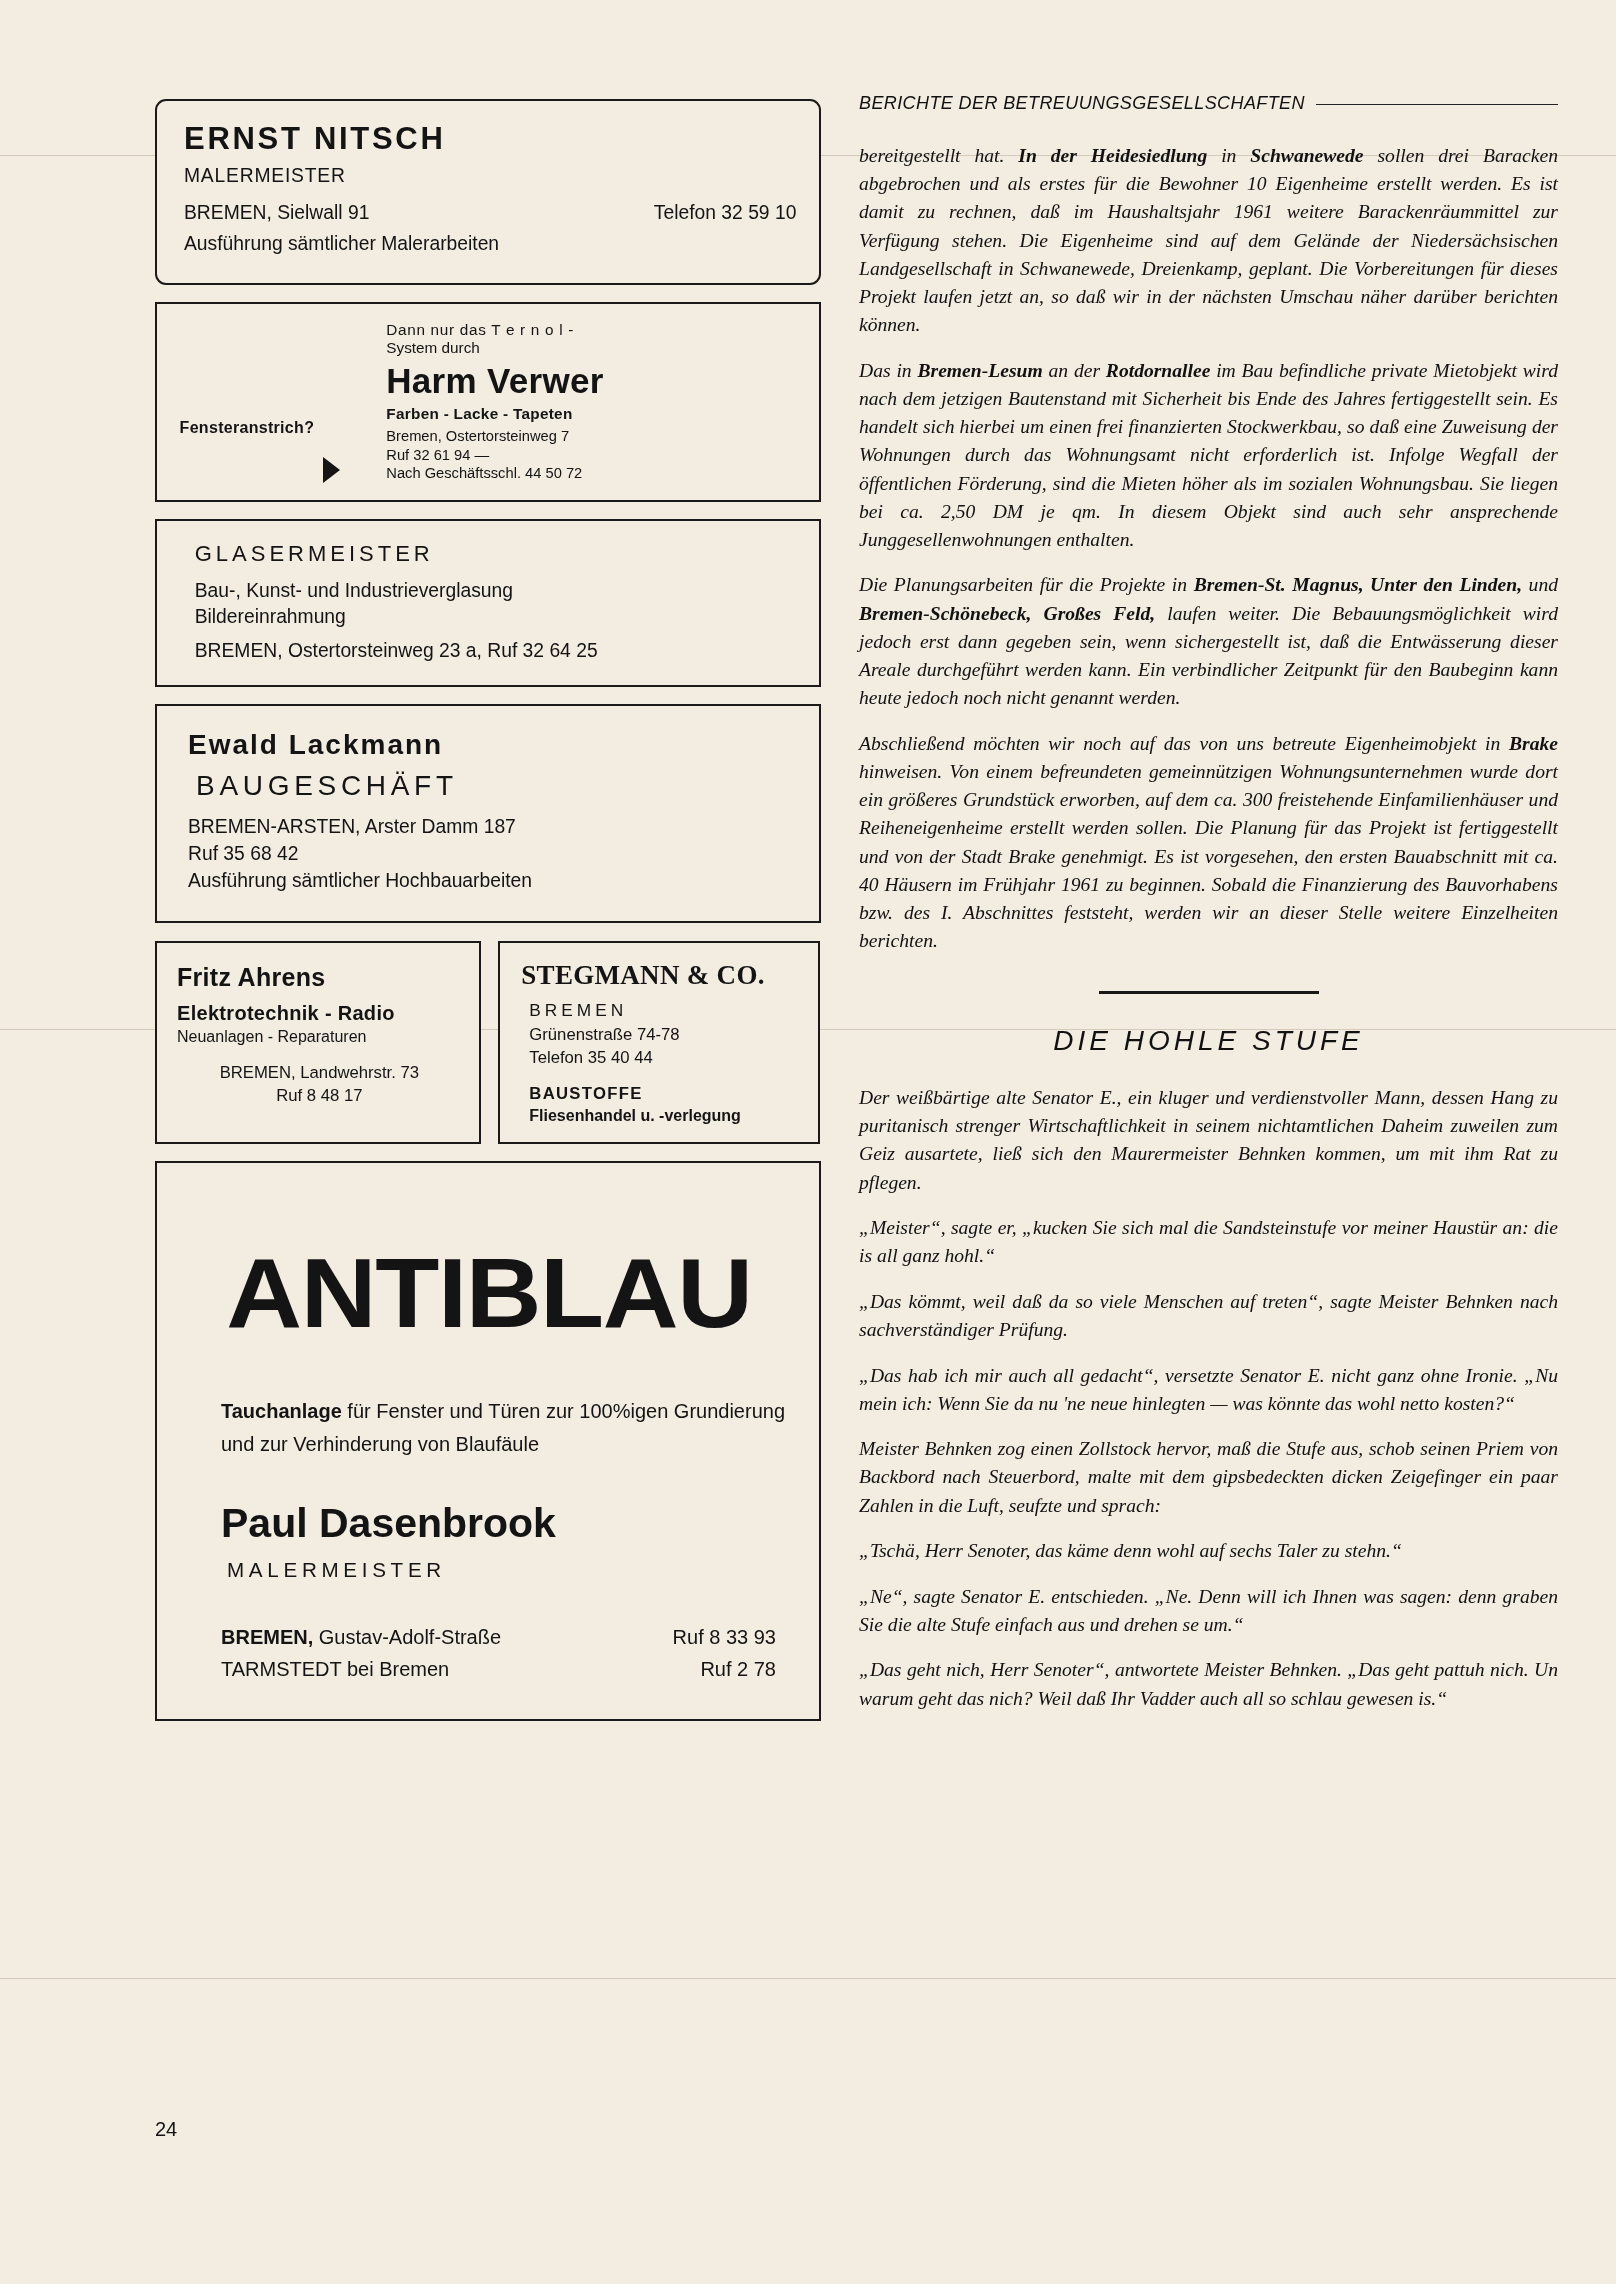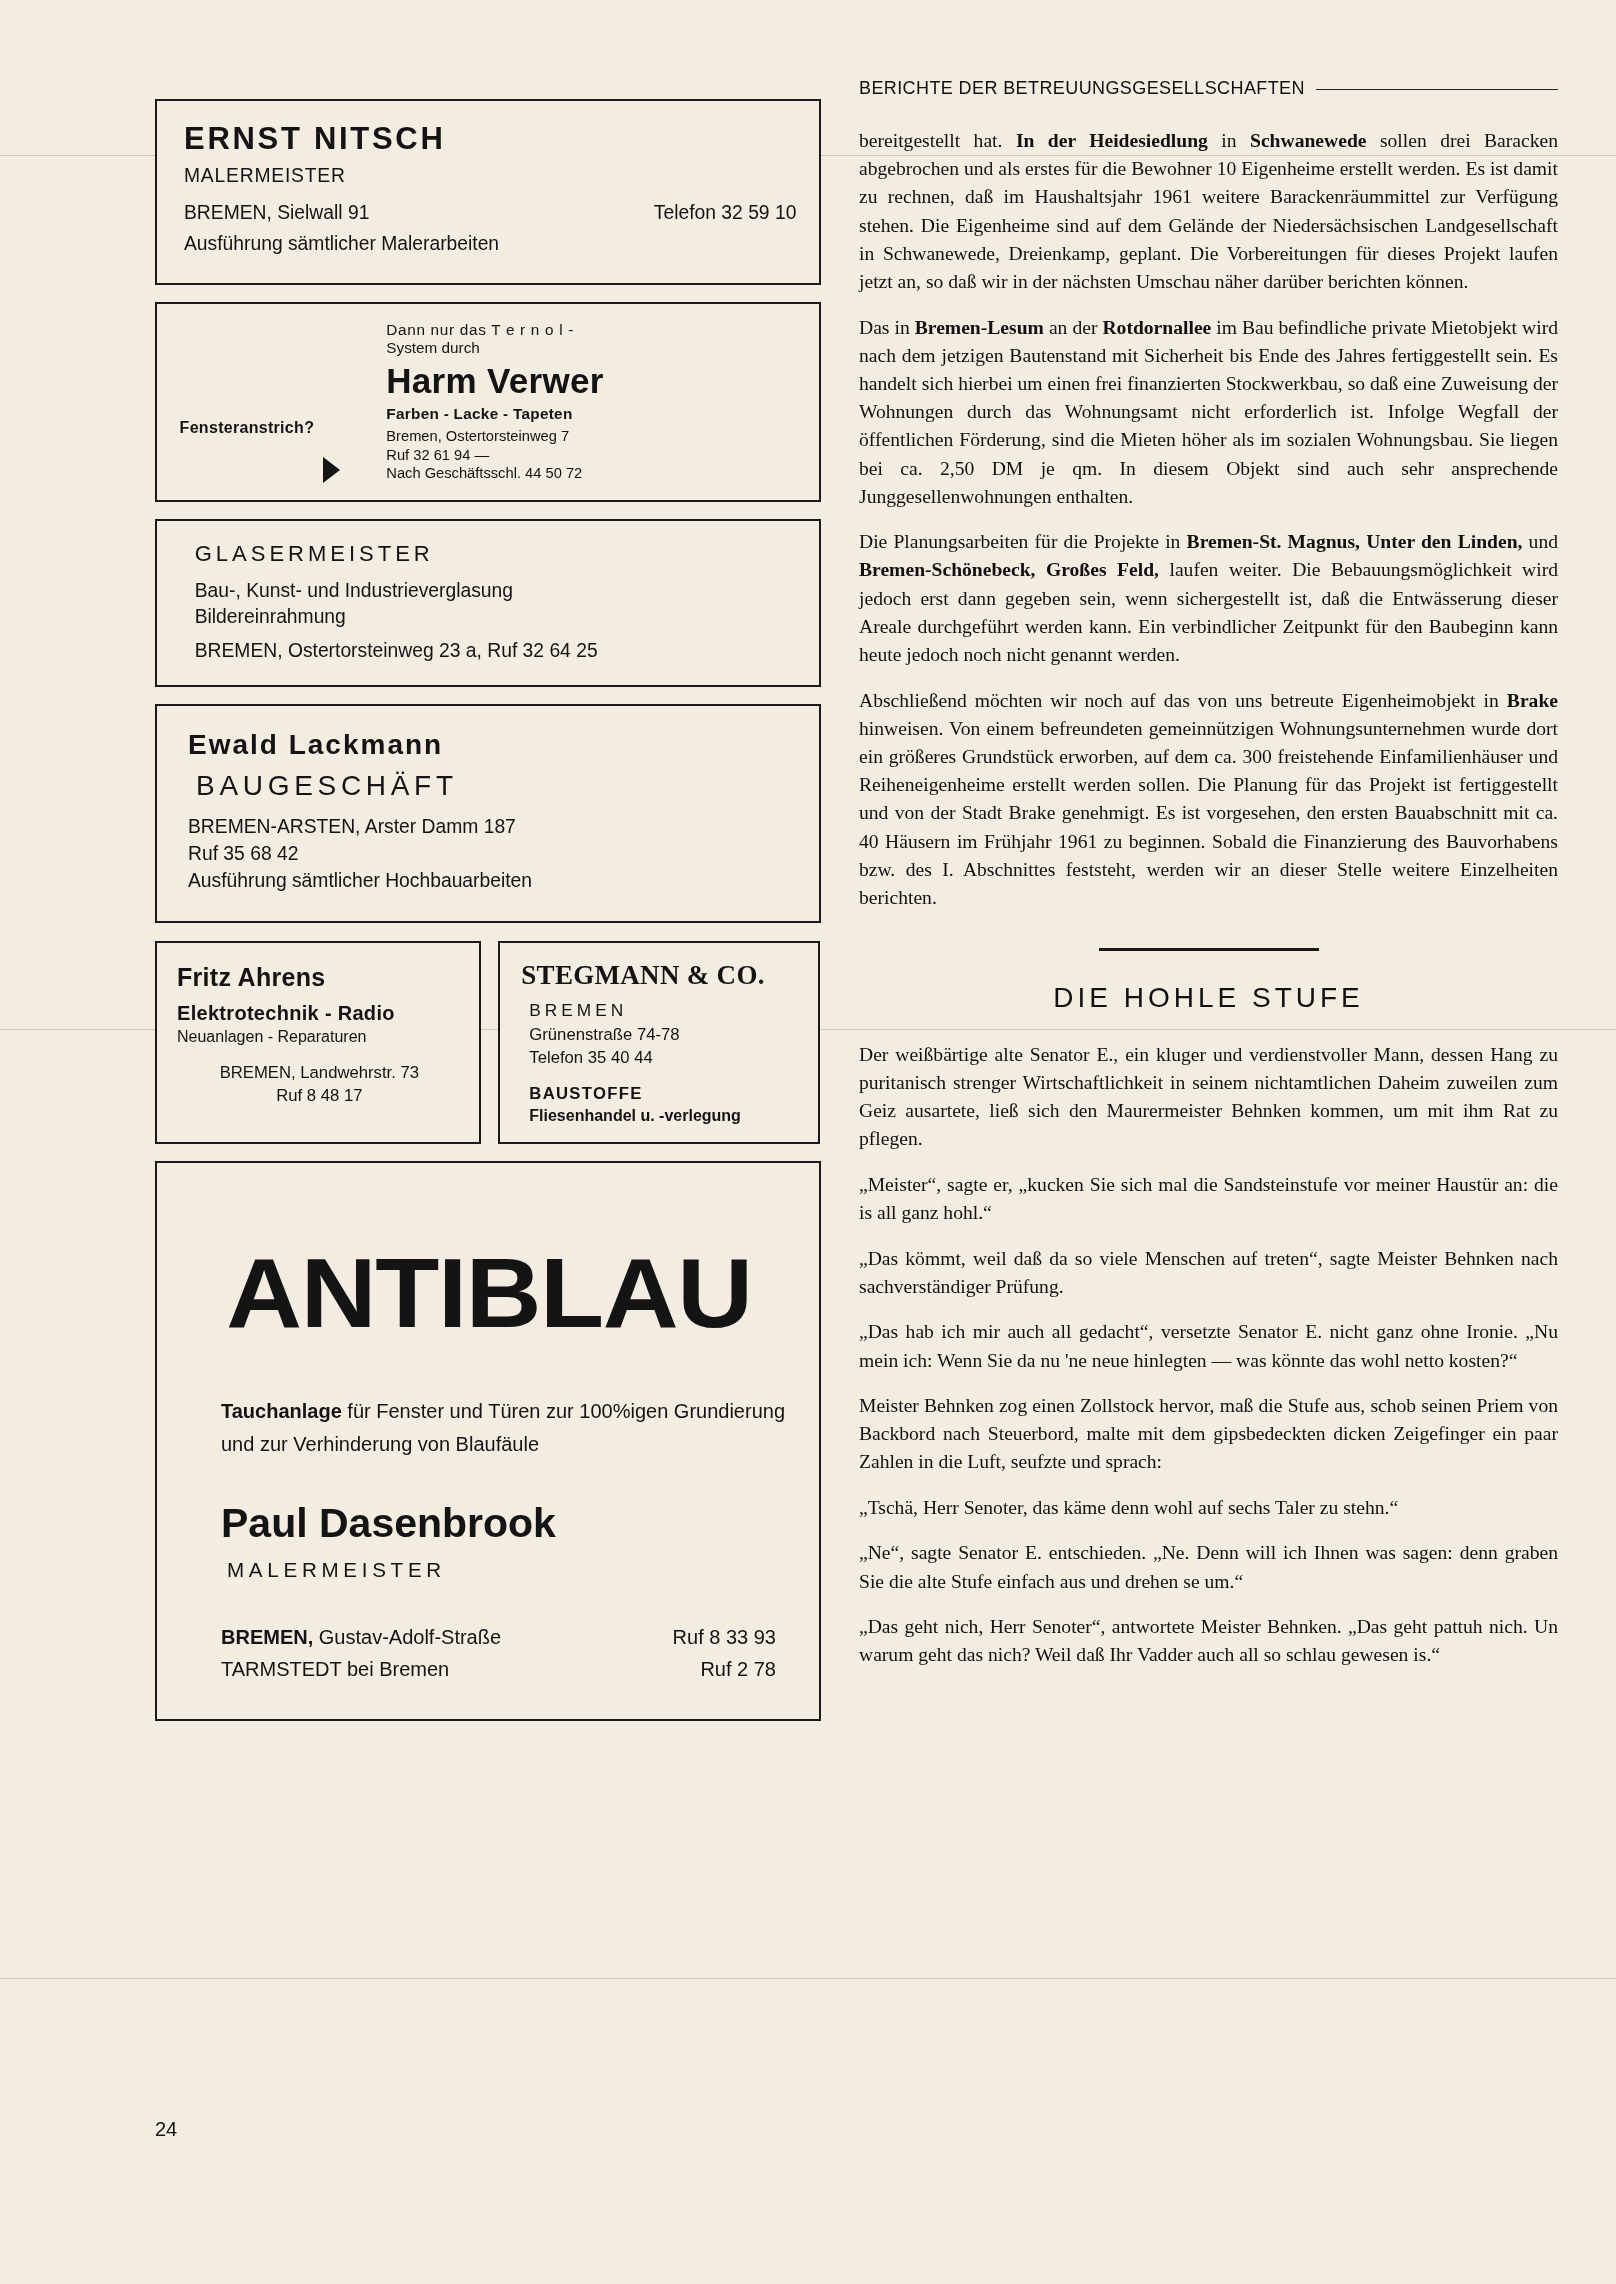--- a/index.html
+++ b/index.html
@@ -41,21 +41,21 @@
   }
   .ad {
     border: 2px solid #1a1a1a;
     background: #f2ece1;
     box-sizing: border-box;
     margin-bottom: 17.3px;
     padding: 14.7px 20px 17.3px 20px;
     font-family: "Liberation Sans", sans-serif;
     color: #141414;
   }
-  .ad-nitsch { padding: 20px 22.6px 22.6px 27px; }
+  .ad-nitsch { padding: 20px 22.6px 22.6px 27px; border-radius: 11px; }
   .ad-title-xl {
     font-size: 31px;
     font-weight: bold;
     letter-spacing: 2.7px;
     margin-bottom: 8px;
   }
   .ad-sub {
     font-size: 19.3px;
     letter-spacing: 0.8px;
     margin-bottom: 14.7px;
@@ -286,23 +286,24 @@
     top: 2118px;
     font-family: "Liberation Sans", sans-serif;
     font-size: 20px;
     color: #141414;
   }
 
   
   .right-col {
     position: absolute;
     left: 859px;
-    top: 78px;
+    top: 93px;
     width: 699px;
     color: #111;
+    font-style: italic;
   }
   .section-head {
     display: flex;
     align-items: center;
     font-family: "Liberation Sans", sans-serif;
     font-size: 18px;
     letter-spacing: 0.4px;
     margin-bottom: 28px;
   }
   .section-head .rule {

